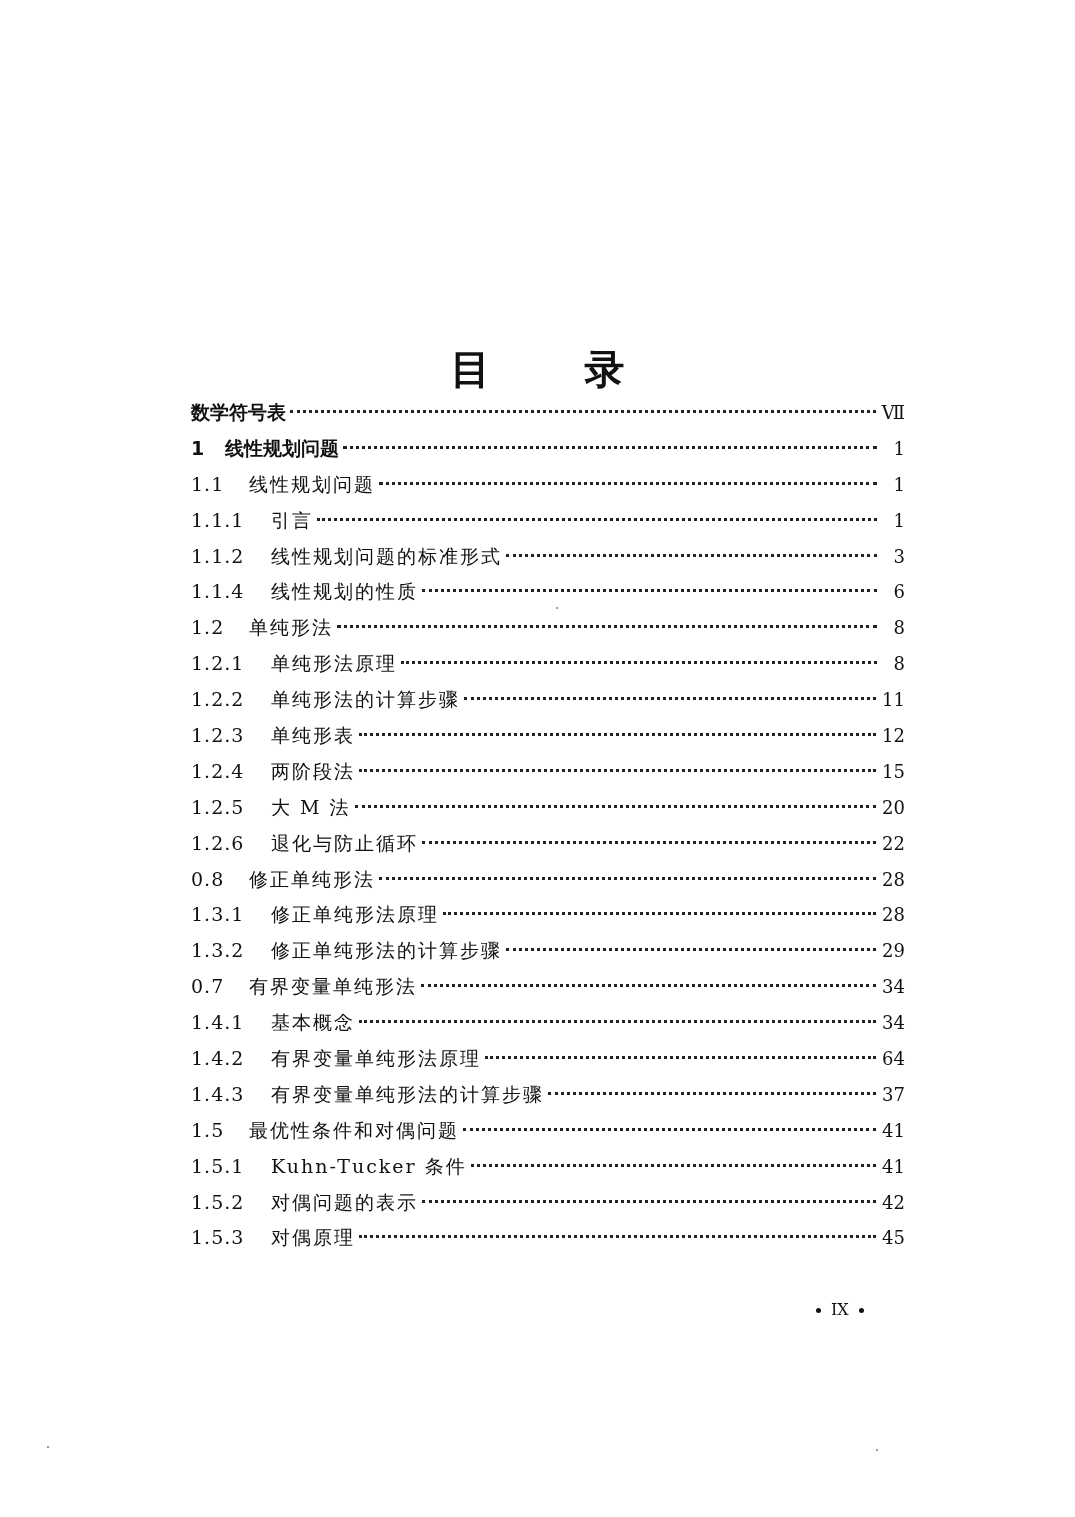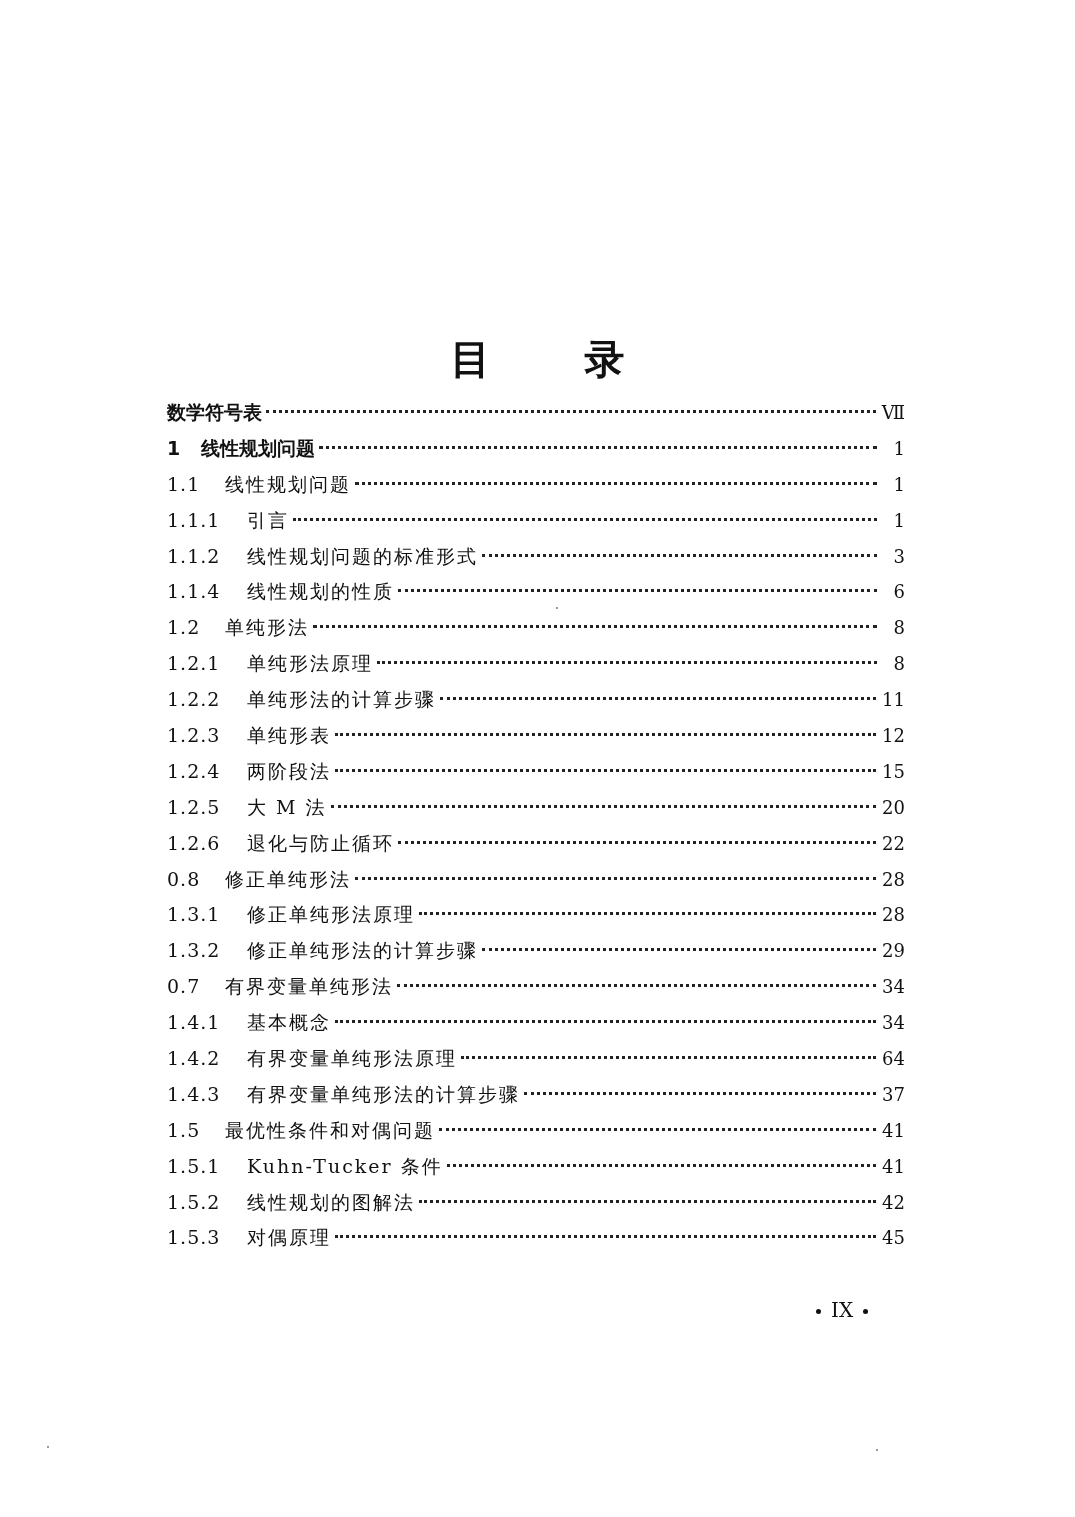--- a/index.html
+++ b/index.html
@@ -10,21 +10,21 @@
     body {
       width: 1075px;
       height: 1517px;
       position: relative;
       overflow: hidden;
       font-family: "DejaVu Serif", "Liberation Serif", serif;
       color: #111111;
     }
     .page-title {
       position: absolute;
-      top: 304px;
+      top: 314px;
       left: 0;
       width: 1075px;
       text-align: center;
       font-family: "DejaVu Sans", "Liberation Sans", sans-serif;
       font-weight: bold;
       font-size: 40px;
       line-height: 56px;
       letter-spacing: 0;
     }
     .page-title .t1 { display: inline-block; margin-right: 80px; }
@@ -35,20 +35,21 @@
       left: 167px;
       width: 738px;
     }
     .toc-row {
       display: flex;
       align-items: baseline;
       height: 35.9px;
       font-size: 19px;
       line-height: 35.9px;
       white-space: nowrap;
+      margin-left: 24px;
     }
     .toc-row .num {
       flex: 0 0 auto;
       letter-spacing: 1px;
     }
     .toc-row.lvl0 .num { width: 0; }
     .toc-row.lvl1 .num { width: 34px; }
     .toc-row.lvl2 .num { width: 58px; }
     .toc-row.lvl3 .num { width: 80px; }
     .toc-row .label {
@@ -72,23 +73,23 @@
       flex: 0 0 auto;
       min-width: 22px;
       text-align: right;
       font-size: 18px;
     }
     .folio {
       position: absolute;
       top: 1298px;
       left: 806px;
       width: 70px;
-      font-size: 20px;
+      font-size: 16px;
       line-height: 24px;
-      text-align: right;
+      text-align: left;
       white-space: nowrap;
     }
     .folio .dot {
       display: inline-block;
       width: 5px; height: 5px;
       background: #111;
       border-radius: 50%;
       vertical-align: middle;
       margin: 0 10px;
     }
@@ -235,21 +236,21 @@
       <span class="page">41</span>
     </div>
     <div class="toc-row lvl3">
       <span class="num">1.5.1</span>
       <span class="label">Kuhn-Tucker 条件</span>
       <span class="leader"></span>
       <span class="page">41</span>
     </div>
     <div class="toc-row lvl3">
       <span class="num">1.5.2</span>
-      <span class="label">线性规划的图解法</span>
+      <span class="label">对偶问题的表示</span>
       <span class="leader"></span>
       <span class="page">42</span>
     </div>
     <div class="toc-row lvl3">
       <span class="num">1.5.3</span>
       <span class="label">对偶原理</span>
       <span class="leader"></span>
       <span class="page">45</span>
     </div>
   </div>

